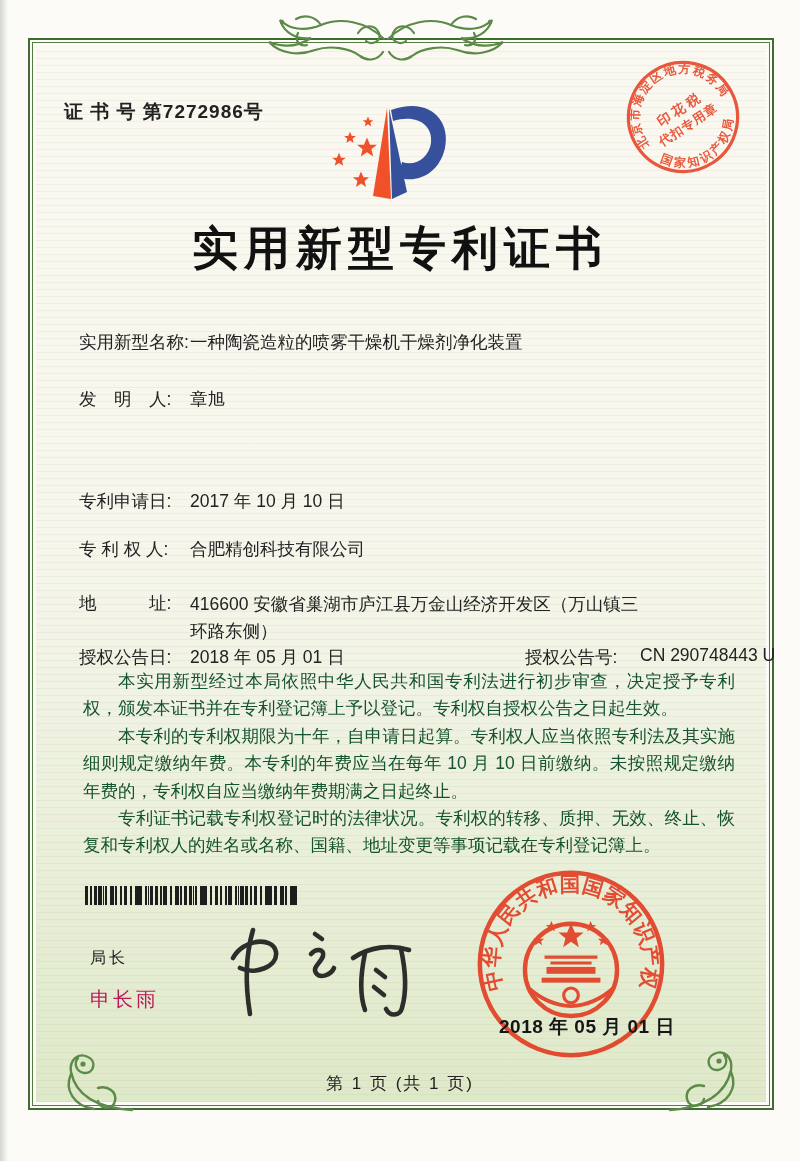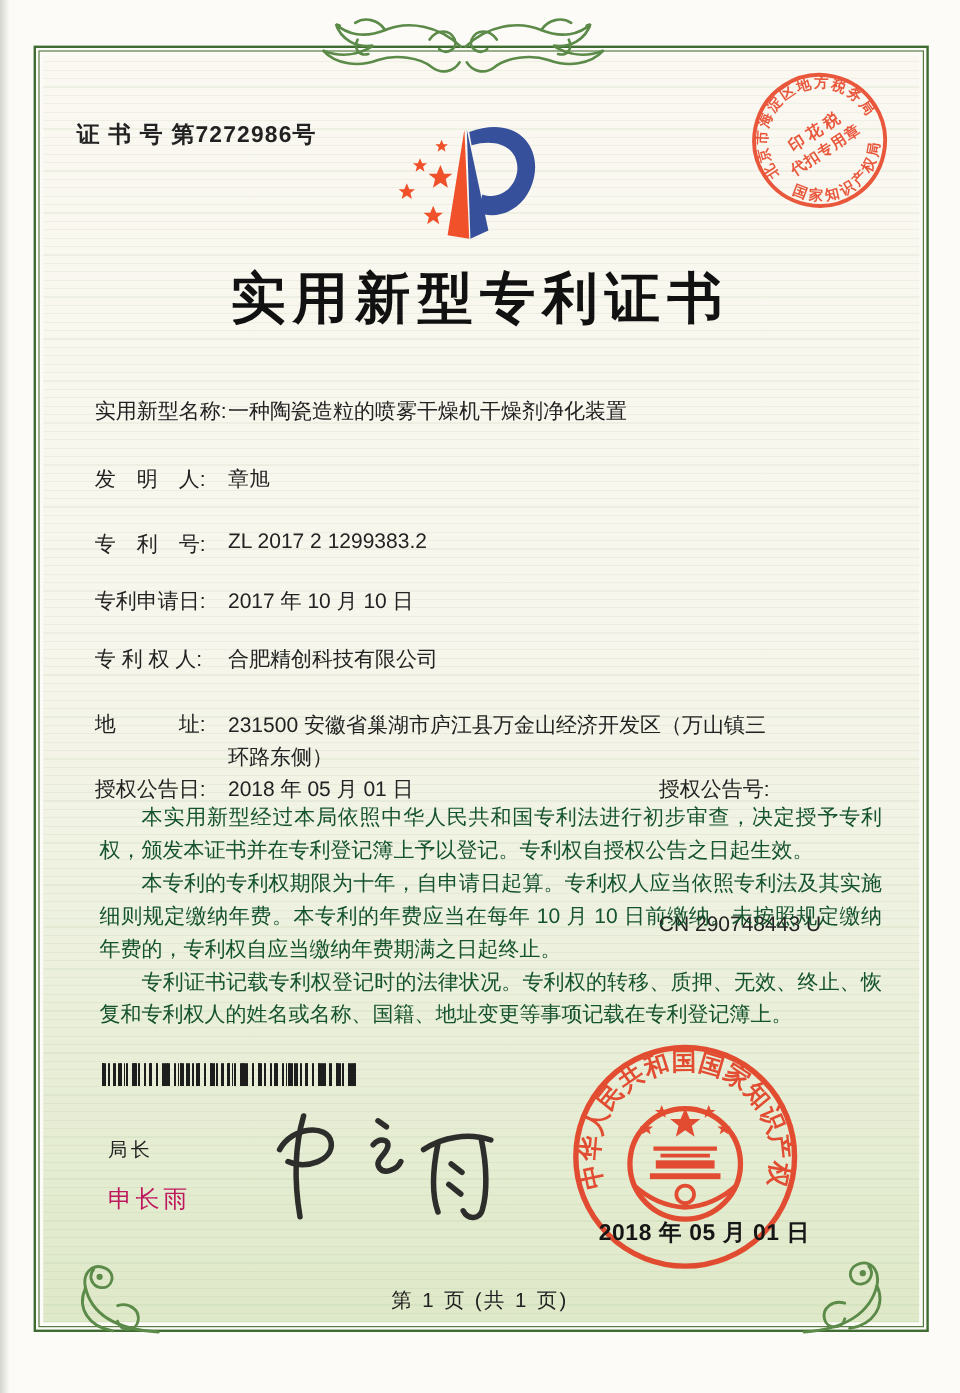--- a/index.html
+++ b/index.html
@@ -21,21 +21,21 @@
       linear-gradient(180deg, rgba(250,248,240,.95) 0%, rgba(246,245,234,.8) 45%,
         rgba(233,238,216,.85) 72%, rgba(221,232,198,.95) 100%);}
   .abs{position:absolute;}
   .cert-no{left:64px;top:99px;font-size:19px;letter-spacing:1px;font-weight:bold;color:#222;}
   .title{left:0;top:218px;width:100%;text-align:center;font-size:46px;font-weight:bold;
     letter-spacing:6px;color:#111;}
   .field{left:79px;font-size:17.5px;display:flex;align-items:flex-start;white-space:nowrap;color:#222;}
   .field .lbl{display:inline-block;width:111px;flex:0 0 111px;}
   .field .val{white-space:nowrap;}
   .field .val.wrap{white-space:normal;width:462px;line-height:27px;}
-  .grant-no{left:470px;top:0;position:absolute;display:flex;white-space:nowrap;flex-direction:column;}
+  .grant-no{left:446px;top:0;position:absolute;display:flex;white-space:nowrap;}
   .grant-no .lbl{display:inline-block;width:115px;flex:0 0 115px;}
   .body-text{left:83px;top:668px;width:652px;font-size:17.5px;line-height:27.4px;color:#14532d;}
   .body-text p{margin:0;text-indent:2em;text-align:justify;}
   .barcode{left:85px;top:886px;width:214px;height:19px;
     background:
       repeating-linear-gradient(90deg,#1d1d1d 0 2px,rgba(0,0,0,0) 2px 5px),
       repeating-linear-gradient(90deg,#1d1d1d 0 1px,rgba(0,0,0,0) 1px 9px),
       repeating-linear-gradient(90deg,#1d1d1d 0 3px,rgba(0,0,0,0) 3px 13px);}
   .officer-title{left:90px;top:948px;font-size:16px;letter-spacing:3px;color:#222;}
   .officer-name{left:90px;top:986px;font-size:20px;letter-spacing:3px;color:#be185d;}
@@ -127,35 +127,31 @@
   <div class="abs field" style="top:330px">
     <span class="lbl">实用新型名称:</span>
     <span class="val">一种陶瓷造粒的喷雾干燥机干燥剂净化装置</span>
   </div>
 
   <div class="abs title">实用新型专利证书</div>
   <div class="abs field" style="top:387px">
     <span class="lbl">发　明　人:</span>
     <span class="val">章旭</span>
   </div>
-  <div class="abs field" style="top:441px">
-    <span class="lbl">专　利　号:</span>
-    <span class="val">ZL 2017 2 1299383.2</span>
-  </div>
   <div class="abs field" style="top:489px">
     <span class="lbl">专利申请日:</span>
     <span class="val">2017 年 10 月 10 日</span>
   </div>
   <div class="abs field" style="top:537px">
     <span class="lbl">专 利 权 人:</span>
     <span class="val">合肥精创科技有限公司</span>
   </div>
   <div class="abs field" style="top:591px">
     <span class="lbl">地　　　址:</span>
-    <span class="val wrap">231500 安徽省巢湖市庐江县万金山经济开发区（万山镇三环路东侧）</span>
+    <span class="val wrap">416600 安徽省巢湖市庐江县万金山经济开发区（万山镇三环路东侧）</span>
   </div>
   <div class="abs field" style="top:645px;width:660px">
     <span class="lbl">授权公告日:</span>
     <span class="val">2018 年 05 月 01 日</span>
     <span class="grant-no">
       <span class="lbl">授权公告号:</span>
       <span class="val">CN 290748443 U</span>
     </span>
   </div>
 

